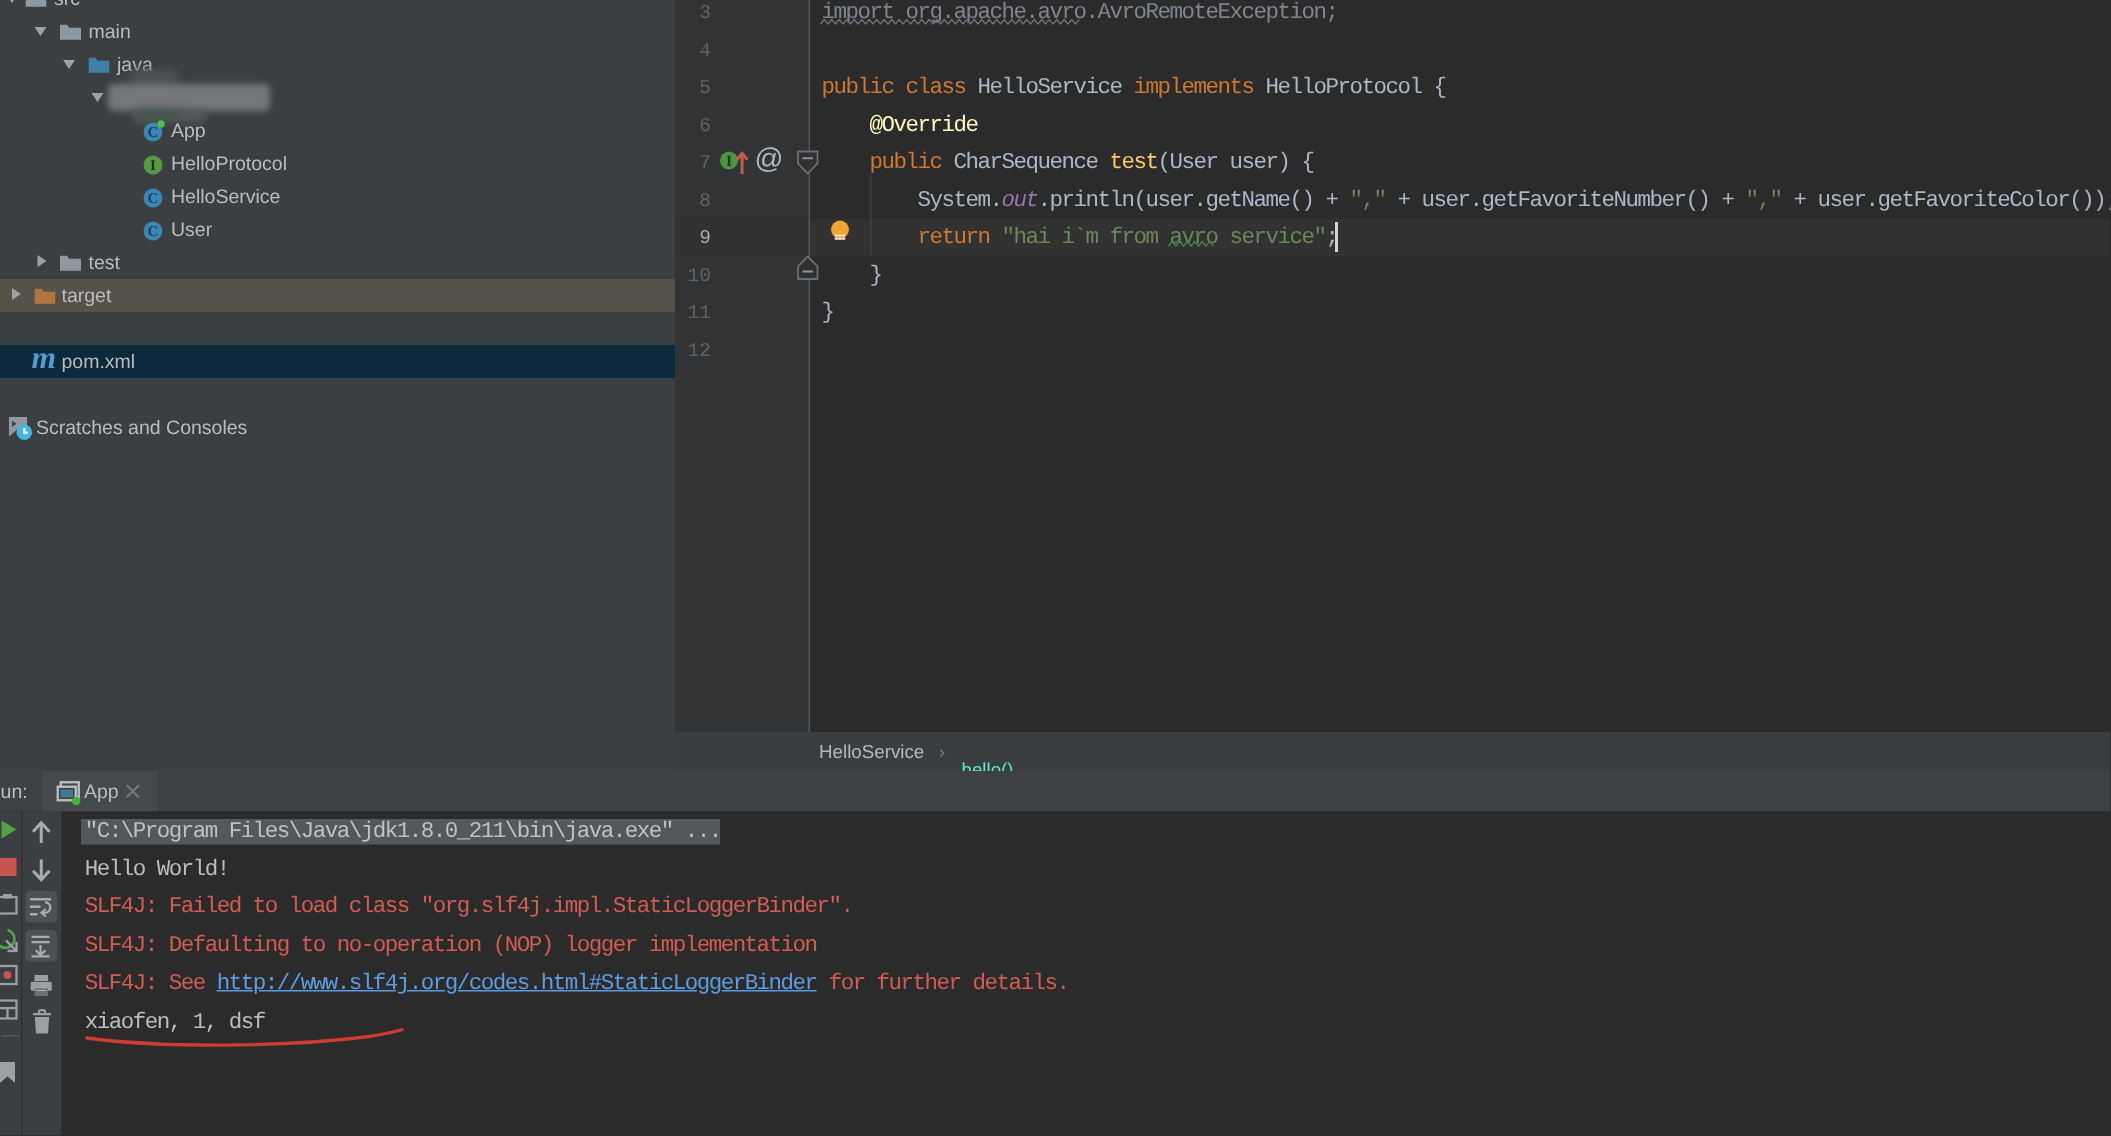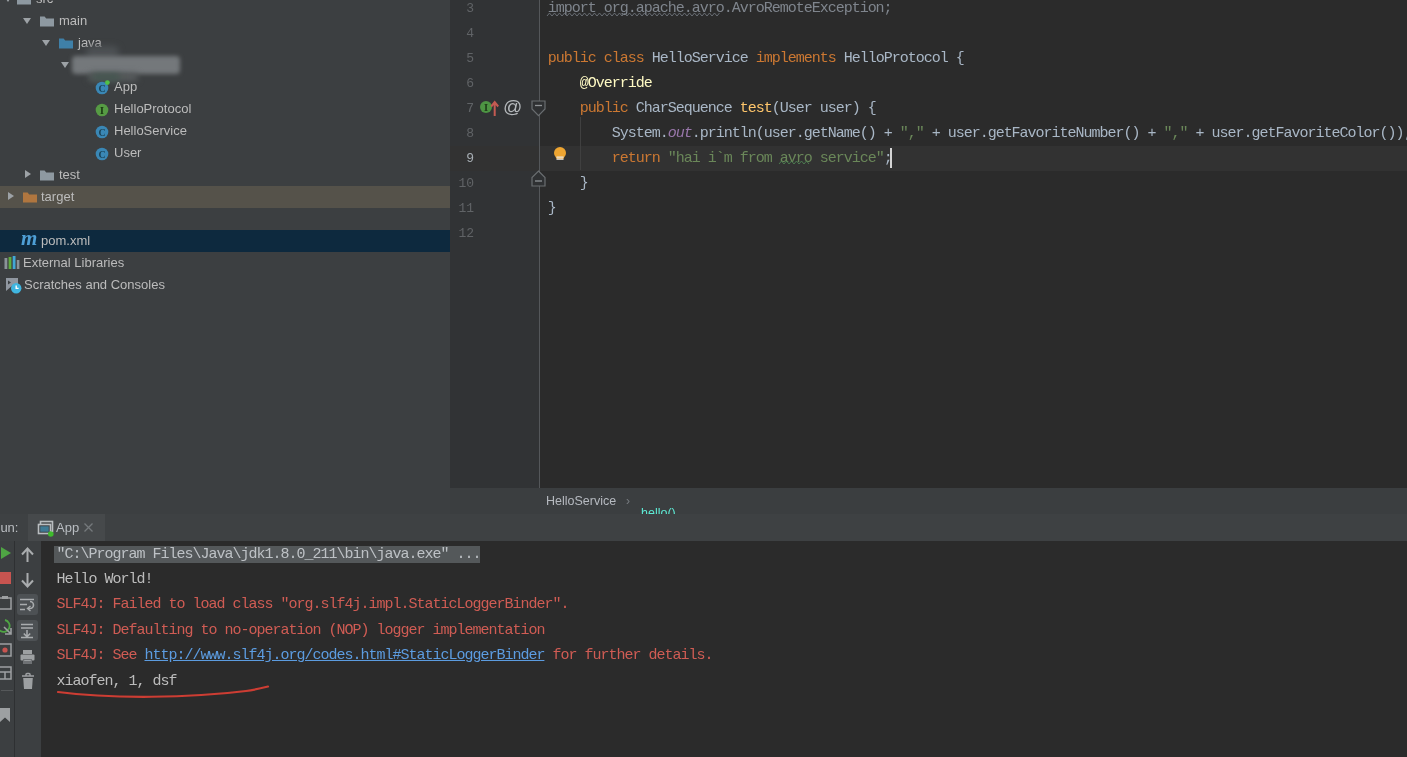--- a/index.html
+++ b/index.html
@@ -104,29 +104,20 @@
       <svg class="ficon" style="left:23px" width="14" height="13">
           <path d="M0,2.5 h4.6 l1.6,2 H14 v8 H0 z" fill="#b0763f"></path>
         </svg>
       <span class="tlabel" style="left:41px">target</span>
     </div>
     <div class="trow" style="top:230px;background:#0d293e">
       <svg class="ficon" style="left:21px;top:1px" width="19" height="17">
         <text x="0" y="14" font-family="Liberation Serif,serif" font-weight="bold" font-style="italic" font-size="21" fill="#4e9fd6">m</text>
       </svg>
       <span class="tlabel" style="left:41px">pom.xml</span>
-    </div>
-    <div class="trow" style="top:252px">
-      <svg class="ficon" style="left:4px;top:3px" width="17" height="15">
-        <rect x="0.5" y="3" width="2.8" height="11" fill="#8b9399"></rect>
-        <rect x="4.6" y="2" width="2.8" height="12" fill="#5fad3f"></rect>
-        <rect x="8.7" y="1" width="2.8" height="13" fill="#42a8d6"></rect>
-        <rect x="12.8" y="5" width="2.6" height="9" fill="#8b9399"></rect>
-      </svg>
-      <span class="tlabel" style="left:23px">External Libraries</span>
     </div>
     <div class="trow" style="top:274px">
       <svg class="ficon" style="left:5px;top:3px" width="17" height="17">
         <path d="M1,1 h12 v7 h-5 l-7,6 z" fill="#9097a0"></path>
         <path d="M3,3.5 l3,2 l-3,2 z" fill="#3c4043"></path>
         <circle cx="11.2" cy="11.2" r="5.2" fill="#40b6e0"></circle>
         <path d="M11.2,8.4 v3 h2.4" stroke="#fff" stroke-width="1.4" fill="none"></path>
       </svg>
       <span class="tlabel" style="left:24px">Scratches and Consoles</span>
     </div>

